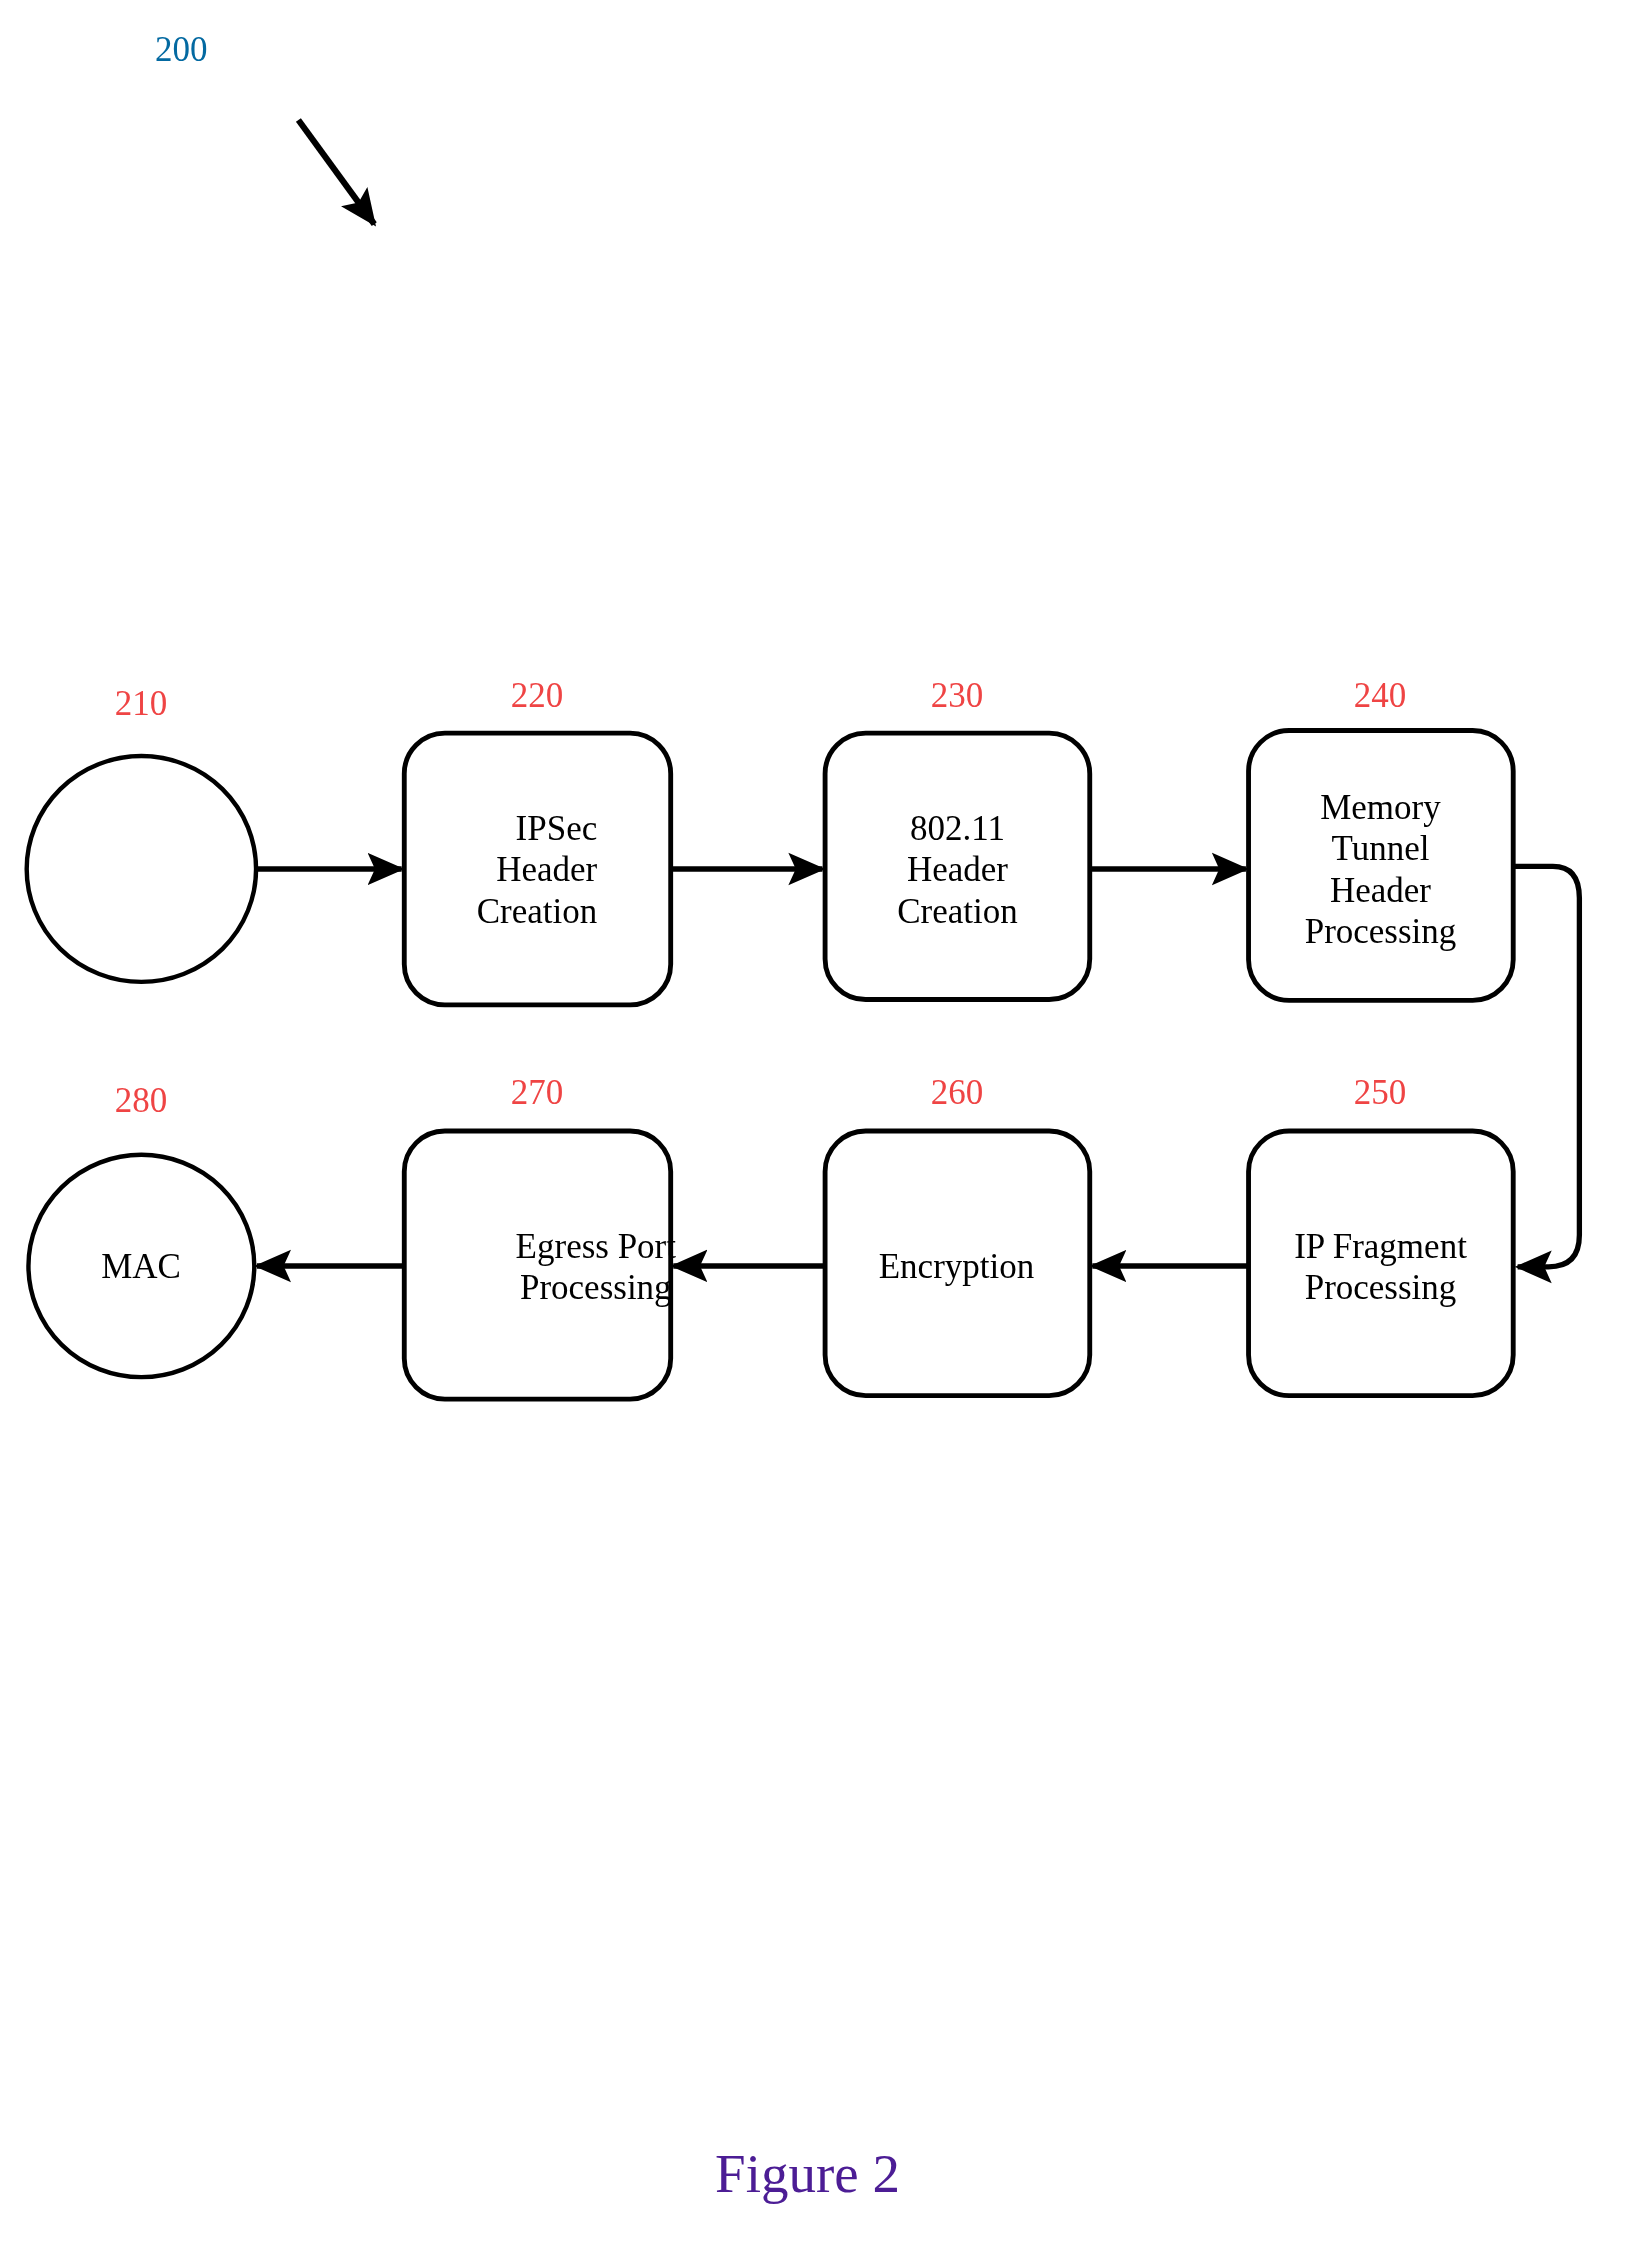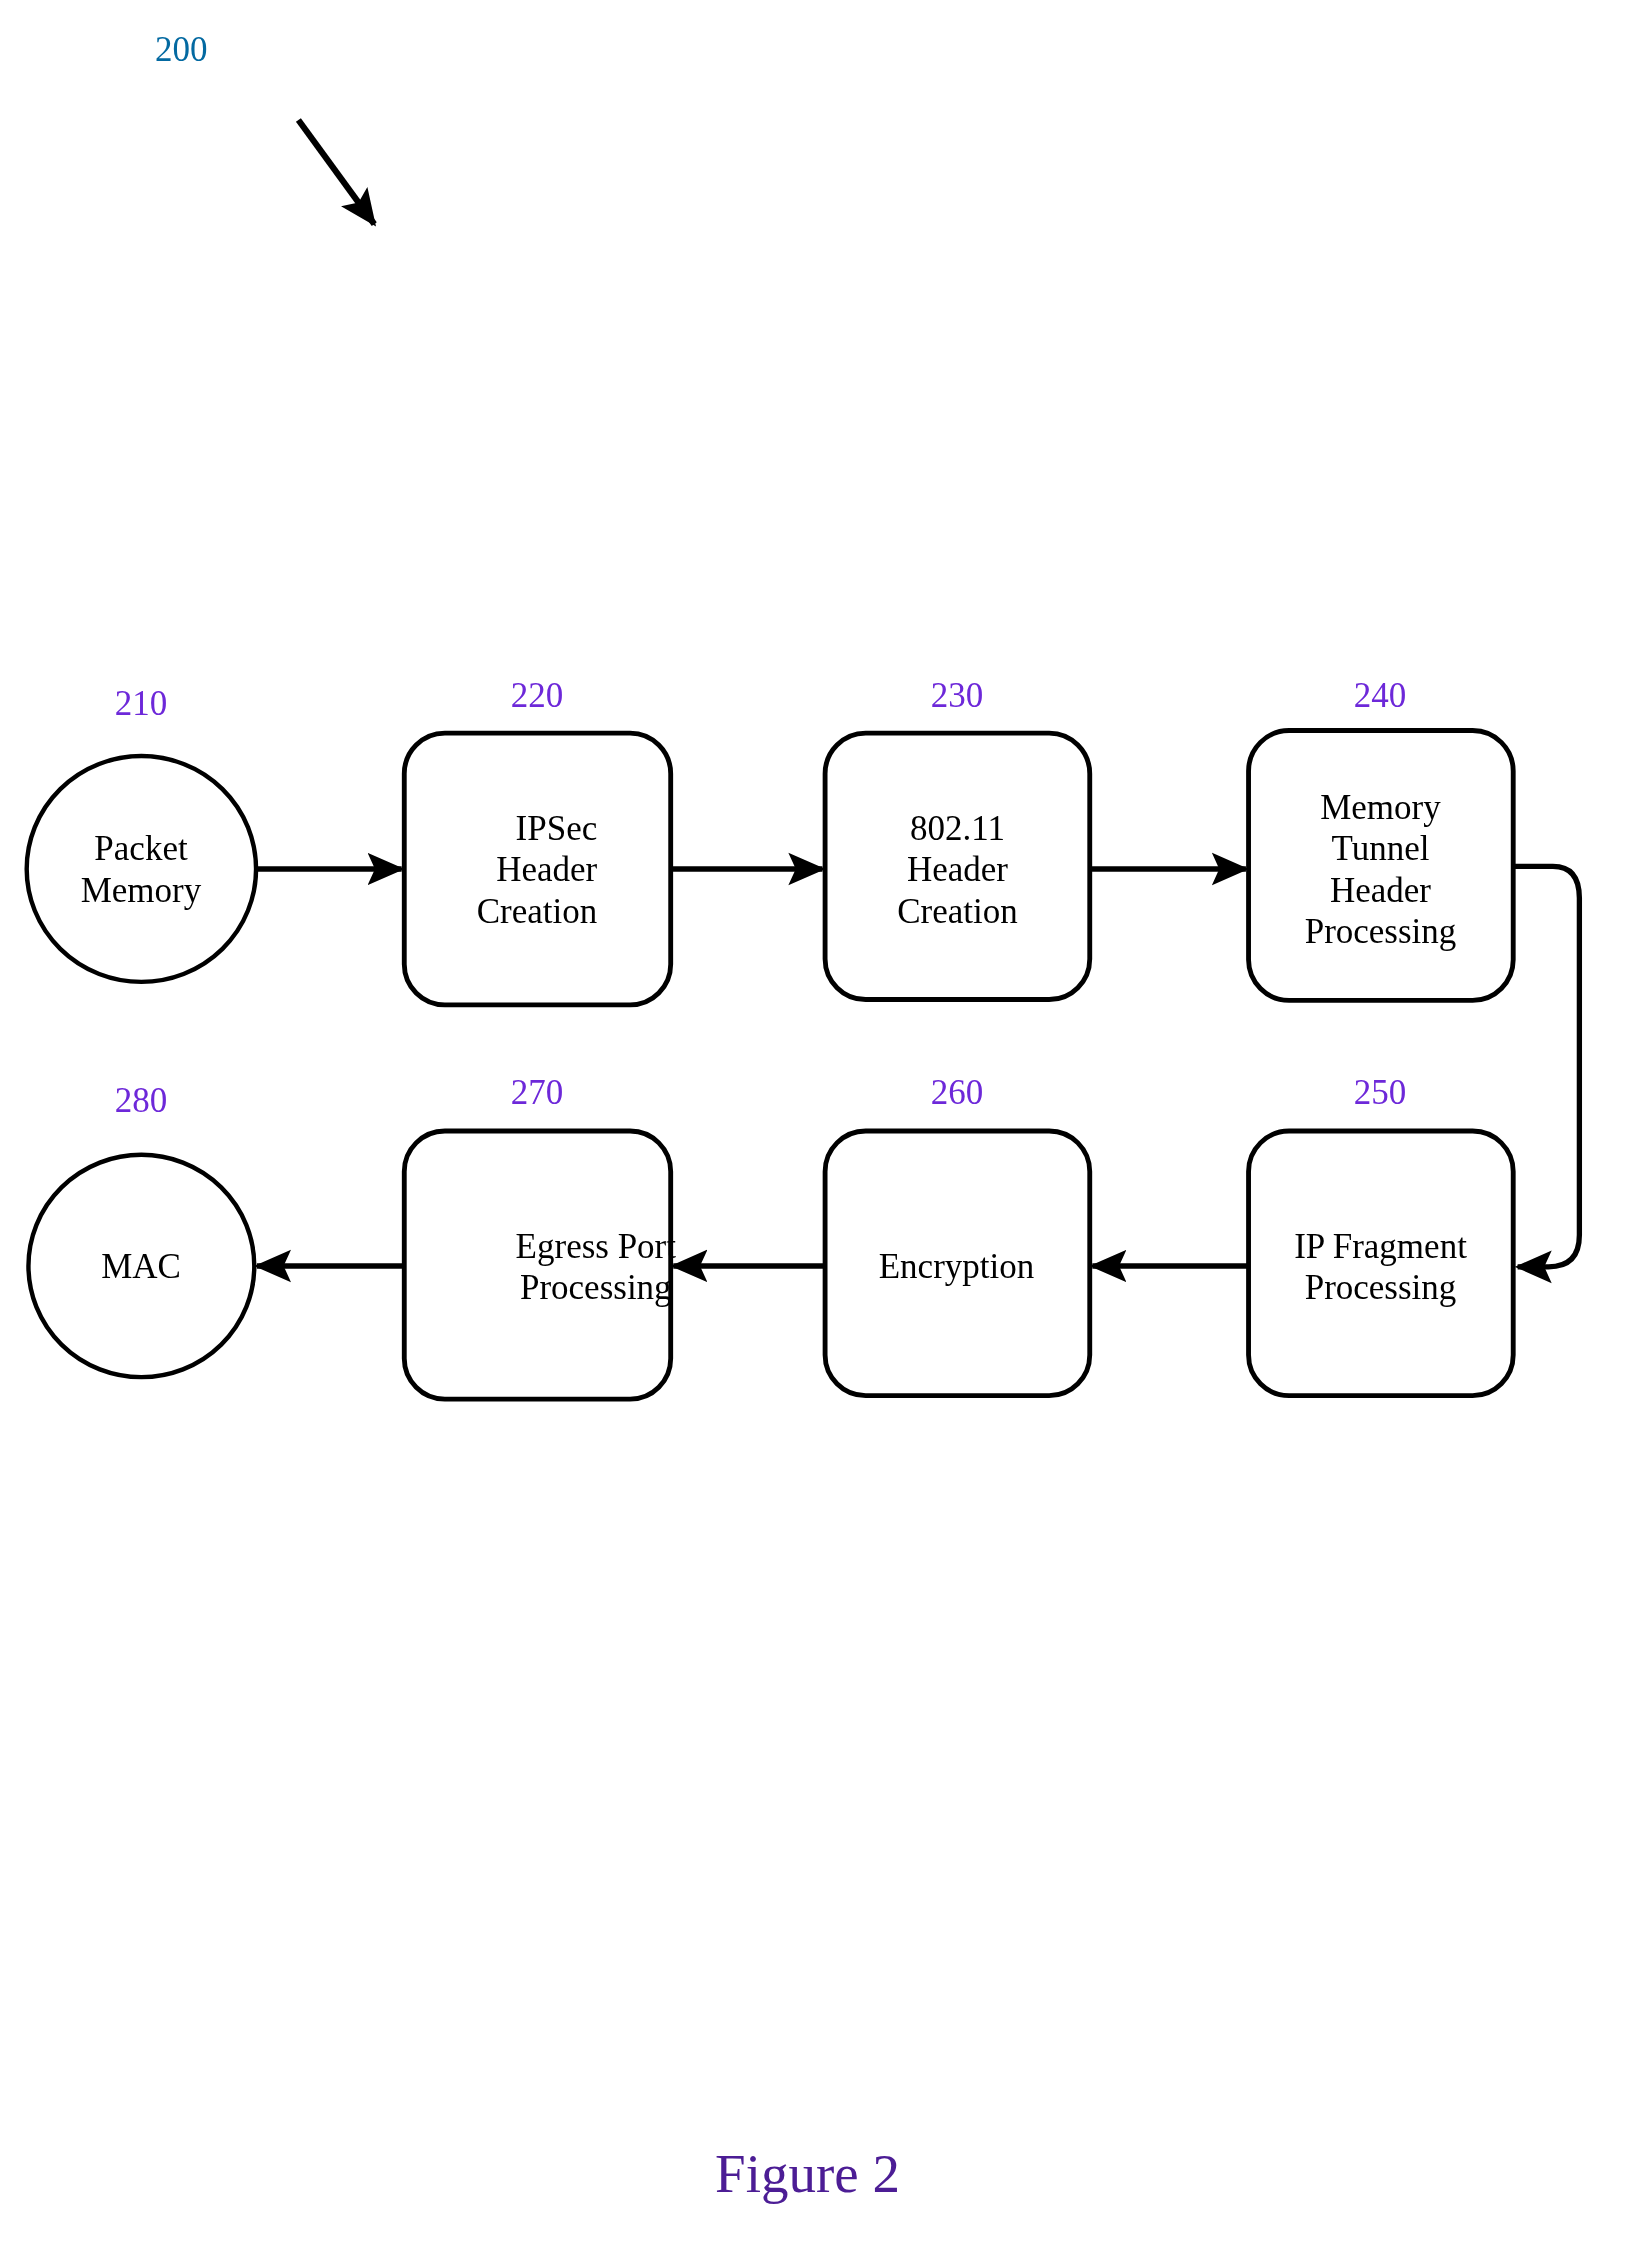--- a/index.html
+++ b/index.html
@@ -22,21 +22,21 @@
     top: 0;
     width: 1629px;
     height: 2262px;
   }
   .ref-label {
     position: absolute;
     font-size: 35px;
     line-height: 1;
     text-align: center;
     white-space: nowrap;
-    color: #6d28d9;
+    color: #ef4444;
   }
   .node-text {
     position: absolute;
     display: flex;
     align-items: center;
     justify-content: center;
     text-align: center;
     font-size: 35px;
     line-height: 1.18;
     color: #000;
@@ -111,26 +111,20 @@
 
     <path d="M 1715 982 L 1760 982 Q 1790 982 1790 1018 L 1790 1400 Q 1790 1436 1755 1436 L 1720 1436" fill="none" stroke="#000000" stroke-width="6" marker-end="url(#arrowhead)"></path>
 
     <line x1="1415" y1="1435" x2="1238" y2="1435" stroke="#000000" stroke-width="6" marker-end="url(#arrowhead)"></line>
 
     <line x1="935" y1="1435" x2="763" y2="1435" stroke="#000000" stroke-width="6" marker-end="url(#arrowhead)"></line>
 
     <line x1="458" y1="1435" x2="291" y2="1435" stroke="#000000" stroke-width="6" marker-end="url(#arrowhead)"></line>
   </svg>
 
-  <div class="node-text" style="left:26.5px; top:821px; width:229px; height:97px;">
-    <span>
-      <span>Packet</span><br>
-      <span>Memory</span>
-    </span>
-  </div>
 
   <div class="node-text" style="left:404px; top:794px; width:266px; height:152px;text-align:right;">
     <span>
       <span>IPSec</span><br>
       <span>Header</span><br>
       <span>Creation</span>
     </span>
   </div>
 
   <div class="node-text" style="left:825px; top:794px; width:265px; height:152px;">

